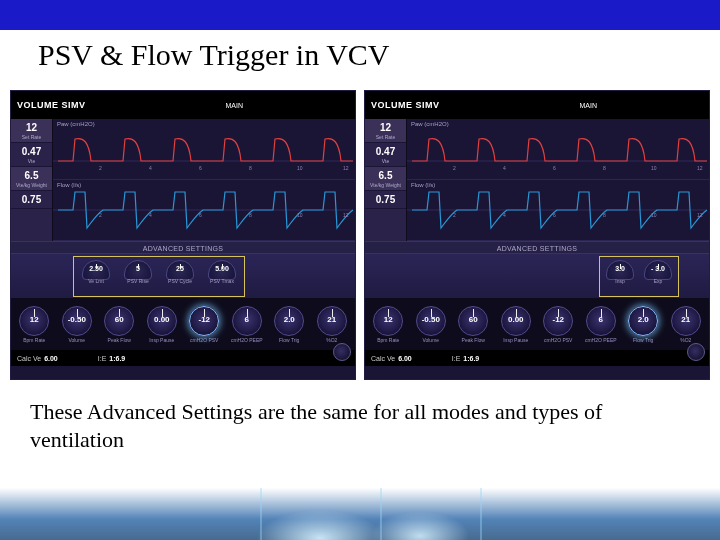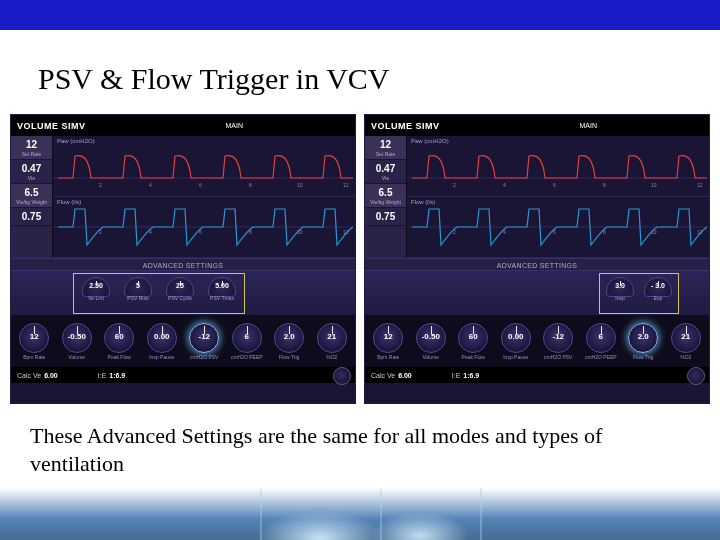--- a/index.html
+++ b/index.html
@@ -13,40 +13,39 @@
   }
   .header-bar {
     background: #1a1ac8;
     height: 30px;
   }
   .title {
     font-size: 30px;
     color: #000;
     padding: 8px 0 0 38px;
     font-weight: 400;
-    margin-top: 24px;
   }
   .panels {
     display: flex;
     justify-content: space-between;
     padding: 18px 10px 0 10px;
     gap: 8px;
   }
   .panel {
     flex: 1;
     background: #1a1535;
     position: relative;
     height: 290px;
     border: 1px solid #221c42;
     overflow: hidden;
   }
   .panel-header {
     display: flex;
     align-items: center;
-    height: 21px;
+    height: 28px;
     background: #000;
   }
   .mode {
     color: #fff;
     font-family: Arial, sans-serif;
     font-size: 9px;
     font-weight: bold;
     padding-left: 6px;
     letter-spacing: 0.5px;
   }

